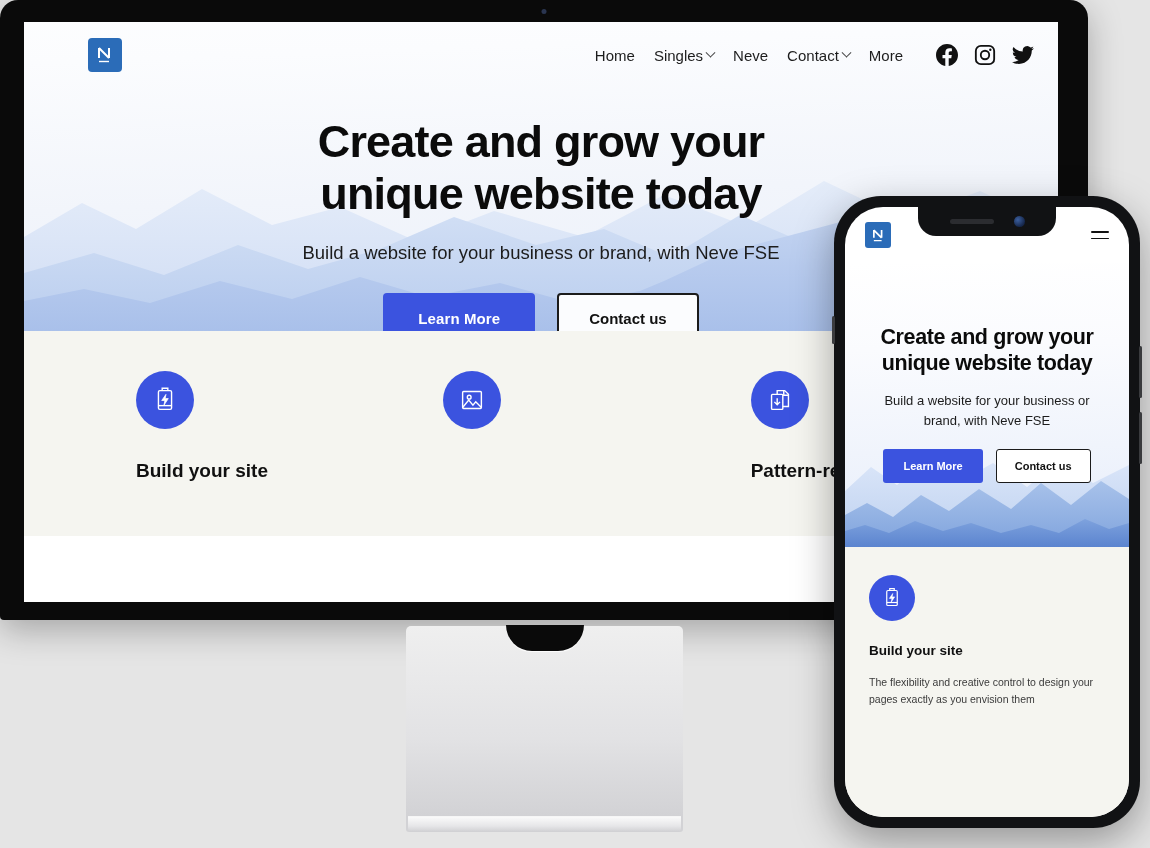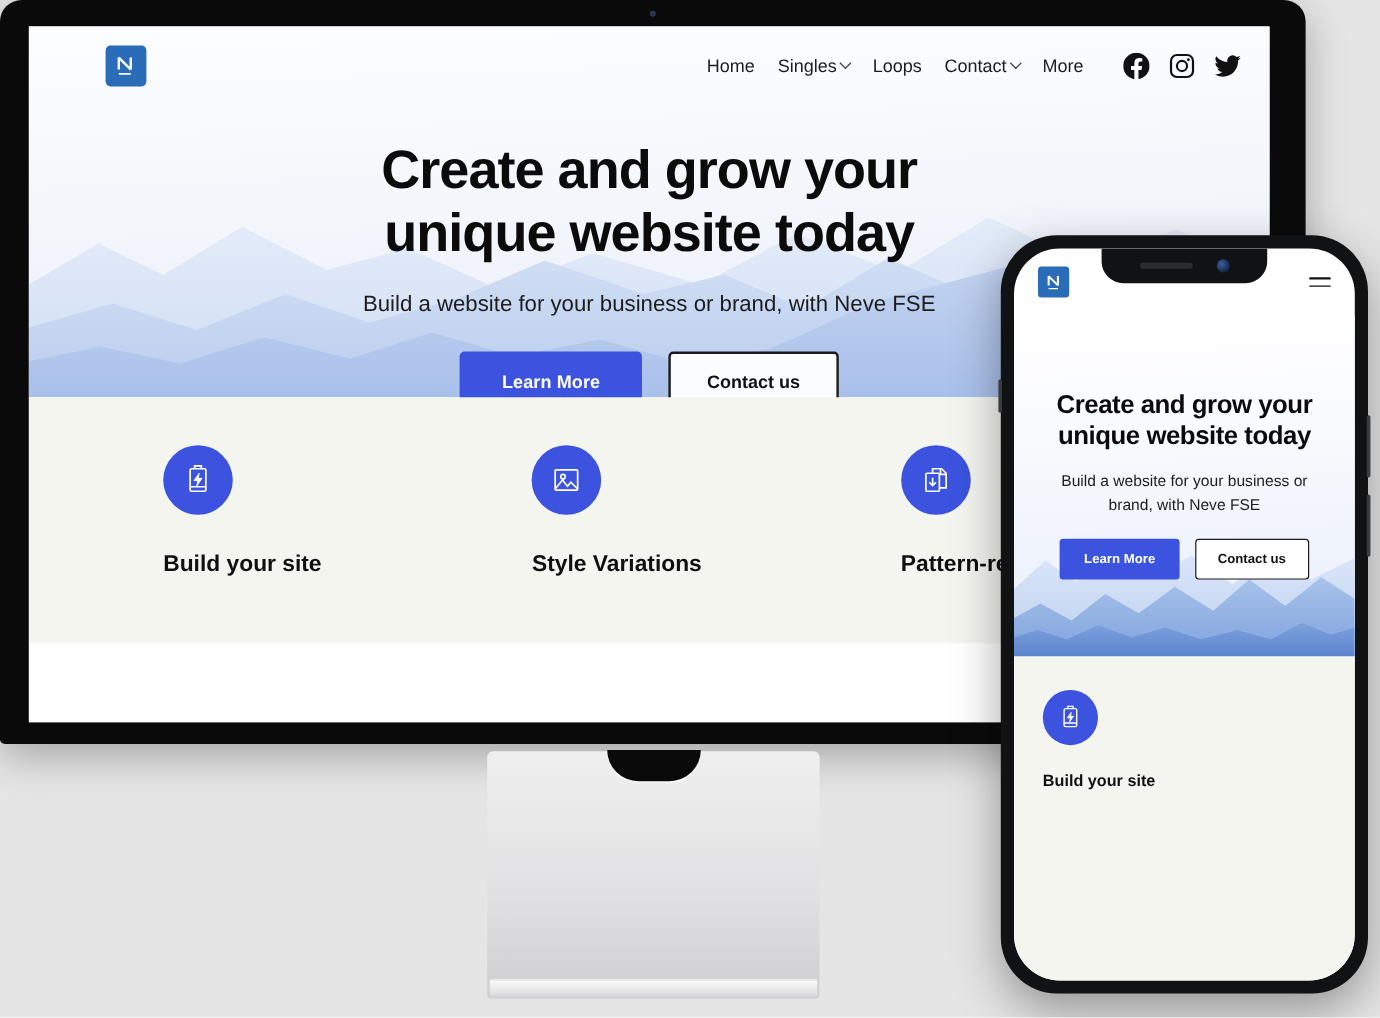--- a/index.html
+++ b/index.html
@@ -213,21 +213,21 @@
 
           <nav class="d-nav">
             <span class="nav-link">
               <span>Home</span>
             </span>
             <span class="nav-link">
               <span>Singles</span>
               <i class="chev"></i>
             </span>
             <span class="nav-link">
-              <span>Loops</span>
+              <span>Neve</span>
             </span>
             <span class="nav-link">
               <span>Contact</span>
               <i class="chev"></i>
             </span>
             <span class="nav-link">
               <span>More</span>
             </span>
 
             <span class="social">
@@ -280,21 +280,20 @@
         </div>
 
         <div class="feat">
           <div class="feat-ico">
             <svg width="30" height="30" viewBox="0 0 32 32" fill="none" stroke="#fff" stroke-width="1.5">
               <rect x="6" y="7" width="20" height="18" rx="1"></rect>
               <circle cx="13" cy="13" r="2"></circle>
               <path d="M6 24 l6.5-8 4.5 5.5 3-3.5 6 6"></path>
             </svg>
           </div>
-          <div class="feat-title">Style Variations</div>
         </div>
 
         <div class="feat">
           <div class="feat-ico">
             <svg width="30" height="30" viewBox="0 0 32 32" fill="none" stroke="#fff" stroke-width="1.5">
               <path d="M13 6 h8 l4 4 v13 h-12 z"></path>
               <path d="M20 6 v5 h5"></path>
               <rect x="7" y="10" width="12" height="16" rx="1" fill="#3b53df"></rect>
               <path d="M13 14 v7 M10 18 l3 3 3-3"></path>
             </svg>
@@ -370,17 +369,18 @@
       <div class="p-features">
         <div class="p-ico">
           <svg width="24" height="24" viewBox="0 0 32 32" fill="none" stroke="#fff" stroke-width="1.6">
             <rect x="9" y="6" width="14" height="20" rx="1.5"></rect>
             <path d="M13 6 V3.5 h6 V6"></path>
             <path d="M9 22 h14"></path>
             <path d="M17 10 l-4.5 6.5 h3.4 l-1 5 4.6-7h-3.3z" fill="#fff" stroke-width="0.8"></path>
           </svg>
         </div>
         <div class="p-feat-title">Build your site</div>
+        <div class="p-feat-desc">The flexibility and creative control to design your pages exactly as you envision them</div>
       </div>
     </div>
   </div>
 
 </div>
 
 </body></html>

